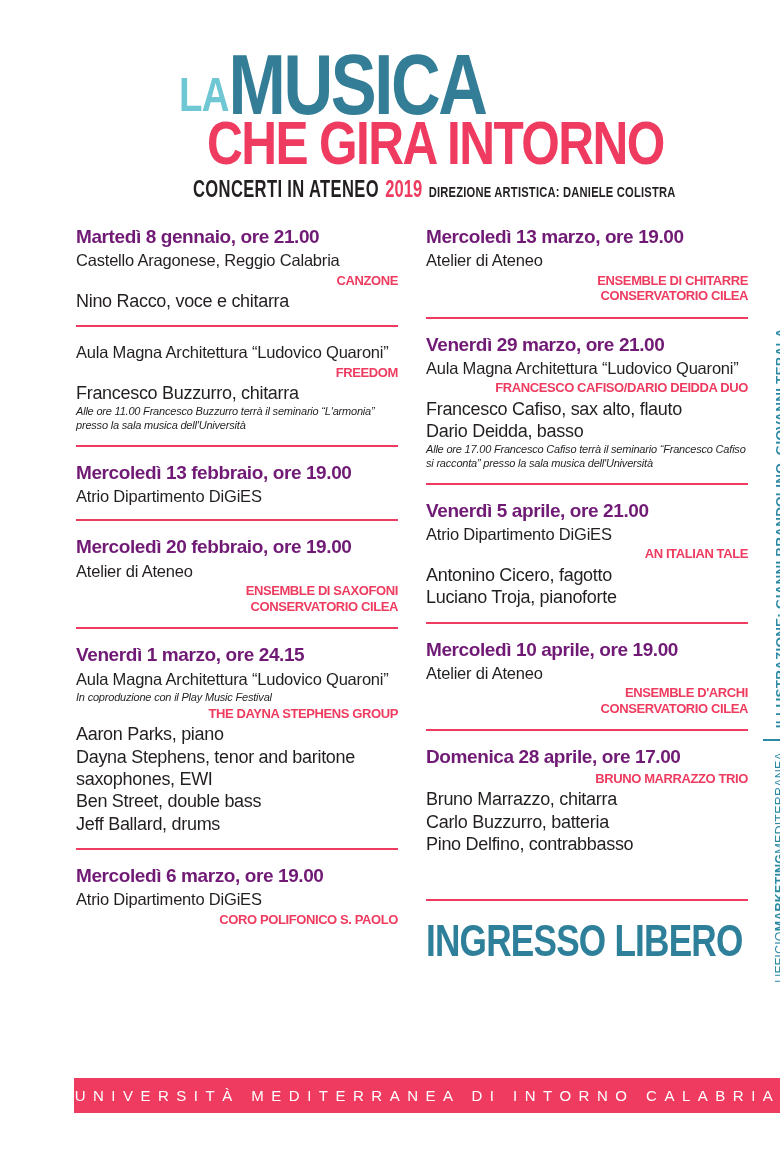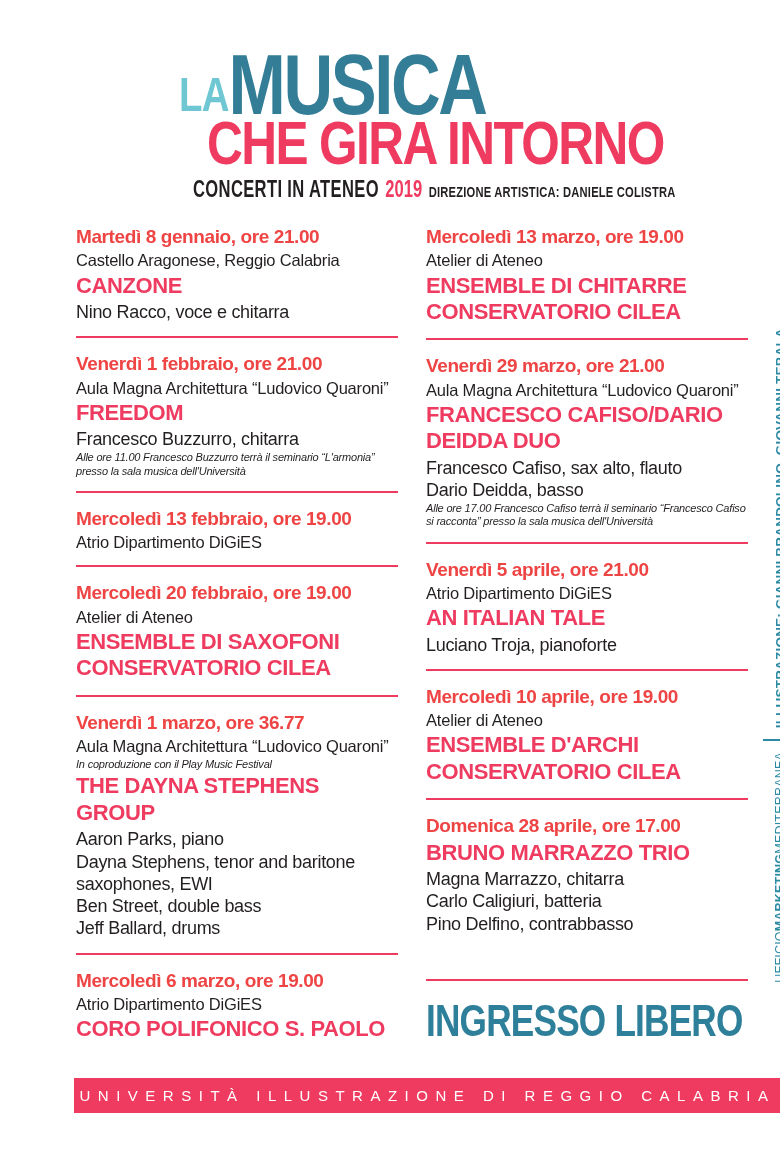--- a/index.html
+++ b/index.html
@@ -19,24 +19,24 @@
                 line-height:0.78; white-space:nowrap; transform:scaleX(0.80); transform-origin:left top; }
   .logo-line3 { margin-left:14px; margin-top:9px; display:flex; align-items:baseline; gap:9px;
                 white-space:nowrap; transform:scaleX(0.72); transform-origin:left top; }
   .sub-concerti { font-size:23px; font-weight:700; color:#231f20; letter-spacing:0.5px; }
   .sub-year { font-size:23px; font-weight:700; color:#ee3b5f; }
   .sub-direction { font-size:15.5px; font-weight:700; color:#231f20; letter-spacing:0.3px; }
 
   
   .columns { position:absolute; top:226px; left:45px; display:flex; gap:28px; }
   .col { width:322px; }
-  .event .date  { color:#ef4444; font-weight:700; font-size:19px; line-height:1.18; letter-spacing:-0.4px; margin-bottom:2px; }
+  .event .date  { color:#701a75; font-weight:700; font-size:19px; line-height:1.18; letter-spacing:-0.4px; margin-bottom:2px; }
   .event .venue { font-size:16.5px; line-height:1.22; letter-spacing:-0.2px; color:#231f20; margin-bottom:2px; }
-  .event .title { color:#ee3b5f; font-weight:700; font-size:22px; line-height:1.2; letter-spacing:-0.4px;
-                  margin:2px 0; white-space:pre-line; }
+  .event .title { color:#ee3b5f; font-weight:700; font-size:13px; line-height:1.2; letter-spacing:-0.4px;
+                  margin:2px 0; white-space:pre-line;text-align:right; }
   .event .performer { font-size:18px; line-height:1.24; letter-spacing:-0.3px; color:#231f20; }
   .event .note { font-size:11px; font-style:italic; line-height:1.2; letter-spacing:-0.2px; color:#231f20; margin-top:1px; }
   .sep { height:2px; background:#ee3b5f; margin:13px 0 15px 0; }
   .sep-last { margin-top:44px; }
   .ingresso { margin-top:14px; font-size:44px; font-weight:700; color:#2e7f99; letter-spacing:-1px;
               white-space:nowrap; transform:scaleX(0.80); transform-origin:left top; }
 
   
   .sidebar { position:absolute; top:328px; right:14px; display:flex; flex-direction:column; align-items:center; }
   .vtext { writing-mode:vertical-rl; transform:rotate(180deg); color:#2c8aa4; white-space:nowrap; }
@@ -72,41 +72,40 @@
     <div class="col">
       <div id="left-events">
           <section class="event">
             <div class="date">Martedì 8 gennaio, ore 21.00</div>
             <div class="venue">Castello Aragonese, Reggio Calabria</div>
             <div class="title">CANZONE</div>
             <div class="performer">Nino Racco,  voce e chitarra</div>
           </section>
           <div class="sep"></div>
           <section class="event">
-            <div class="date">Venerdì 1 febbraio, ore 21.00</div>
             <div class="venue">Aula Magna Architettura “Ludovico Quaroni”</div>
             <div class="title">FREEDOM</div>
             <div class="performer">Francesco Buzzurro, chitarra</div>
             <div class="note">Alle ore 11.00 Francesco Buzzurro terrà il seminario “L'armonia” presso la sala musica dell'Università</div>
           </section>
           <div class="sep"></div>
           <section class="event">
             <div class="date">Mercoledì 13 febbraio, ore 19.00</div>
             <div class="venue">Atrio Dipartimento DiGiES</div>
           </section>
           <div class="sep"></div>
           <section class="event">
             <div class="date">Mercoledì 20 febbraio, ore 19.00</div>
             <div class="venue">Atelier di Ateneo</div>
             <div class="title">ENSEMBLE DI SAXOFONI
 CONSERVATORIO CILEA</div>
           </section>
           <div class="sep"></div>
           <section class="event">
-            <div class="date">Venerdì 1 marzo, ore 36.77</div>
+            <div class="date">Venerdì 1 marzo, ore 24.15</div>
             <div class="venue">Aula Magna Architettura “Ludovico Quaroni”</div>
             <div class="note">In coproduzione con il Play Music Festival</div>
             <div class="title">THE DAYNA STEPHENS GROUP</div>
             <div class="performer">Aaron Parks, piano</div>
             <div class="performer">Dayna Stephens, tenor and baritone saxophones, EWI</div>
             <div class="performer">Ben Street, double bass</div>
             <div class="performer">Jeff Ballard, drums</div>
           </section>
           <div class="sep"></div>
           <section class="event">
@@ -131,46 +130,47 @@
             <div class="title">FRANCESCO CAFISO/DARIO DEIDDA DUO</div>
             <div class="performer">Francesco Cafiso, sax alto, flauto</div>
             <div class="performer">Dario Deidda, basso</div>
             <div class="note">Alle ore 17.00 Francesco Cafiso terrà il seminario “Francesco Cafiso si racconta” presso la sala musica dell'Università</div>
           </section>
           <div class="sep"></div>
           <section class="event">
             <div class="date">Venerdì 5 aprile, ore 21.00</div>
             <div class="venue">Atrio Dipartimento DiGiES</div>
             <div class="title">AN ITALIAN TALE</div>
+            <div class="performer">Antonino Cicero, fagotto</div>
             <div class="performer">Luciano Troja, pianoforte</div>
           </section>
           <div class="sep"></div>
           <section class="event">
             <div class="date">Mercoledì 10 aprile, ore 19.00</div>
             <div class="venue">Atelier di Ateneo</div>
             <div class="title">ENSEMBLE D'ARCHI
 CONSERVATORIO CILEA</div>
           </section>
           <div class="sep"></div>
           <section class="event">
             <div class="date">Domenica 28 aprile, ore 17.00</div>
             <div class="title">BRUNO MARRAZZO TRIO</div>
-            <div class="performer">Magna Marrazzo, chitarra</div>
-            <div class="performer">Carlo Caligiuri, batteria</div>
+            <div class="performer">Bruno Marrazzo, chitarra</div>
+            <div class="performer">Carlo Buzzurro, batteria</div>
             <div class="performer">Pino Delfino, contrabbasso</div>
           </section>
           <div class="sep sep-last"></div>
         </div>
       <div class="ingresso">INGRESSO LIBERO</div>
     </div>
   </main>
 
   <aside class="sidebar">
     <div class="vtext credit">ILLUSTRAZIONE: GIANNI BRANDOLINO, GIOVANNI TEBALA</div>
     <div class="vdivider"></div>
     <div class="vtext office"><span>UFFICIO</span><b>MARKETING</b><span>MEDITERRANEA</span></div>
   </aside>
 
   <footer class="footer-bar">
-    <span class="footer-text">UNIVERSITÀ ILLUSTRAZIONE DI REGGIO CALABRIA</span>
+    <span class="footer-text">UNIVERSITÀ MEDITERRANEA DI INTORNO CALABRIA</span>
   </footer>
 
 </div>
 
 </body></html>

